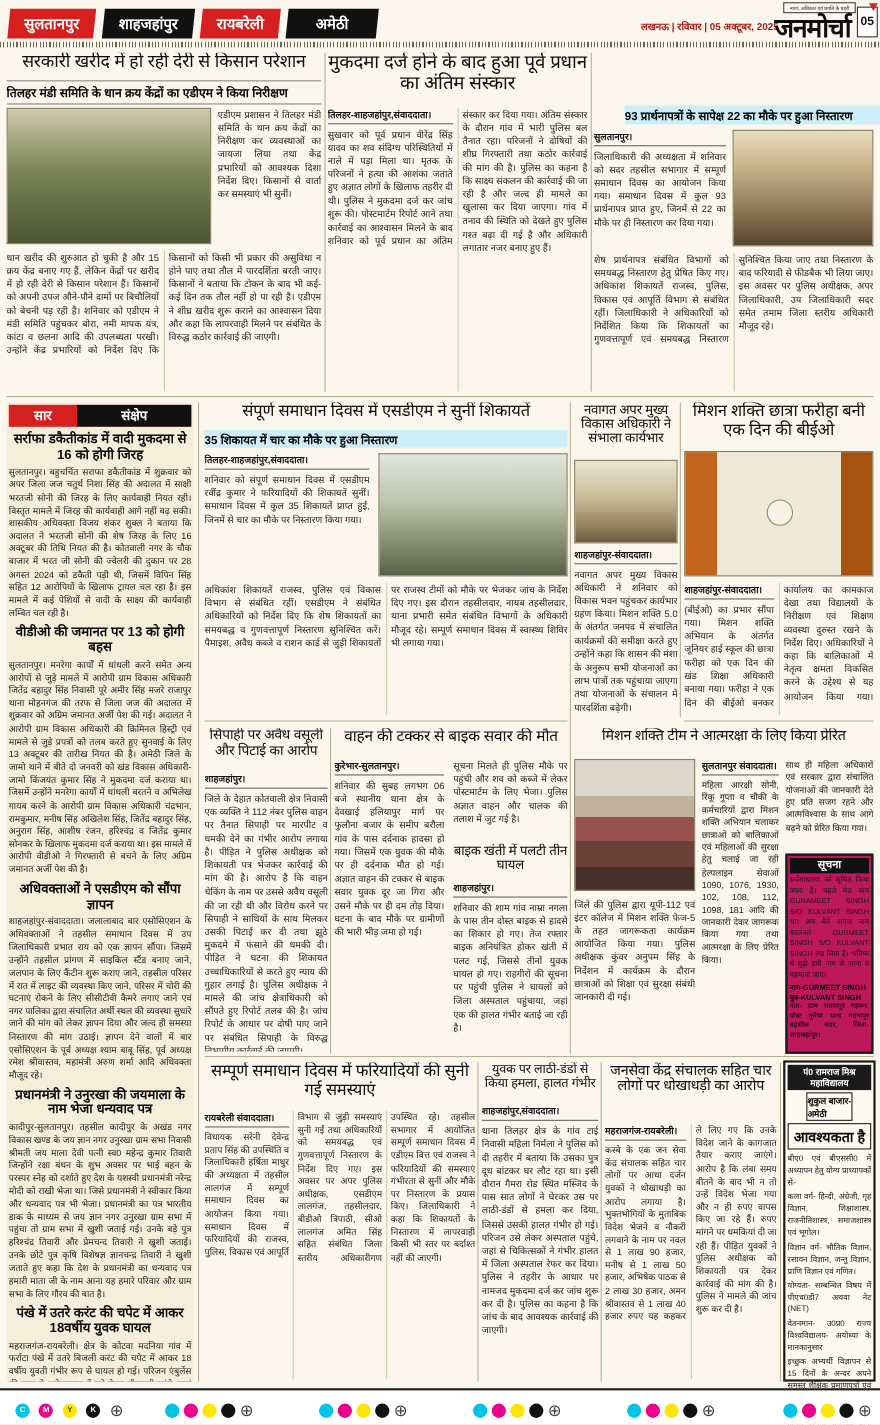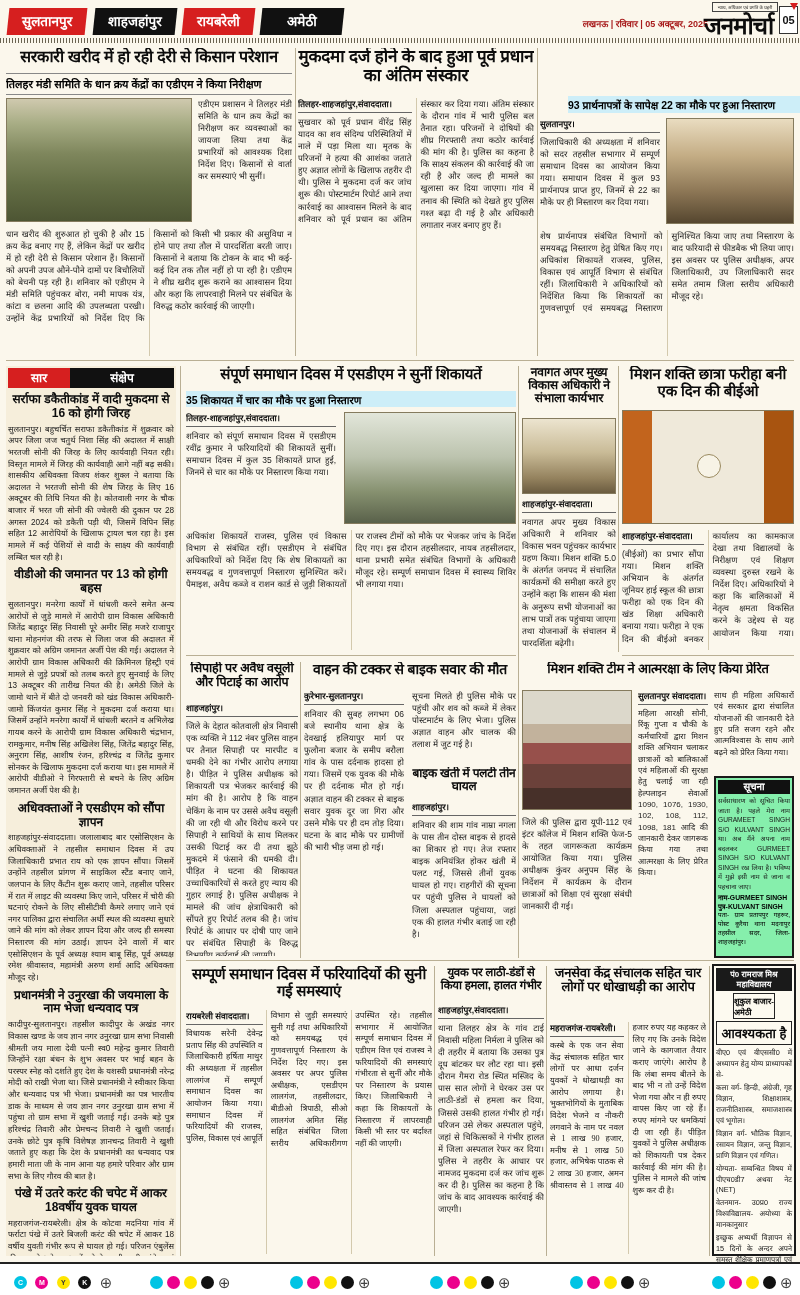--- a/index.html
+++ b/index.html
@@ -1,19 +1,19 @@
 <!DOCTYPE html>
 <html lang="hi"><head>
 <meta charset="utf-8">
 <style>
   html,body{margin:0;padding:0;background:#e8e4d8;}
   .page{position:relative;width:800px;height:1295px;margin:0 auto;background:#fbf7ec;
         font-family:"Liberation Sans","DejaVu Sans",sans-serif;overflow:hidden;}
   .abs{position:absolute;}
-  .hl{font-weight:bold;text-align:center;line-height:1.1;color:#0c0c0c;letter-spacing:-.2px;overflow:hidden;}
+  .hl{font-weight:normal;text-align:center;line-height:1.1;color:#0c0c0c;letter-spacing:-.2px;overflow:hidden;}
   .sh{font-weight:bold;overflow:hidden;}
   .cy{background:#cdeef8;}
   .bd{font-size:8.5px;line-height:1.42;text-align:justify;color:#1b1b1b;overflow:hidden;}
   .c2{column-count:2;column-gap:9px;column-rule:1px solid #d3c9ad;}
   .c3{column-count:3;column-gap:8px;column-rule:1px solid #d3c9ad;}
   .by{display:block;font-weight:bold;font-size:8.5px;color:#111;border-bottom:1px solid #666;
       padding-bottom:2px;margin-bottom:3px;}
   .vr{position:absolute;width:1px;background:#b9af94;}
   .hr2{position:absolute;height:1px;background:#b9af94;}
   .ph{position:absolute;border:1px solid #857b5e;box-sizing:border-box;}
@@ -178,21 +178,21 @@
   <div class="ph ph-class" style="left:522px;top:690px;width:110px;height:120px;"></div>
   <div class="abs bd" style="left:522px;top:816px;width:110px;height:142px;">जिले की पुलिस द्वारा यूपी-112 एवं इंटर कॉलेज में मिशन शक्ति फेज-5 के तहत जागरूकता कार्यक्रम आयोजित किया गया। पुलिस अधीक्षक कुंवर अनुपम सिंह के निर्देशन में कार्यक्रम के दौरान छात्राओं को शिक्षा एवं सुरक्षा संबंधी जानकारी दी गई।</div>
   <div class="abs" style="left:638px;top:690px;width:70px;height:268px;">
     <div class="bd" style="height:268px;font-size:8px;">
       <span class="by">सुलतानपुर संवाददाता।</span>
       <span>महिला आरक्षी सोनी, रिंकू गुप्ता व चौकी के कर्मचारियों द्वारा मिशन शक्ति अभियान चलाकर छात्राओं को बालिकाओं एवं महिलाओं की सुरक्षा हेतु चलाई जा रही हेल्पलाइन सेवाओं 1090, 1076, 1930, 102, 108, 112, 1098, 181 आदि की जानकारी देकर जागरूक किया गया तथा आत्मरक्षा के लिए प्रेरित किया।</span>
     </div>
   </div>
   <div class="abs bd" style="left:714px;top:690px;width:80px;height:80px;font-size:8px;">साथ ही महिला अधिकारों एवं सरकार द्वारा संचालित योजनाओं की जानकारी देते हुए प्रति सजग रहने और आत्मविश्वास के साथ आगे बढ़ने को प्रेरित किया गया।</div>
 
-  <div class="abs" style="left:714px;top:776px;width:80px;height:182px;border:2px solid #1a1a1a;background:#86efac;box-sizing:border-box;padding:2px;">
+  <div class="abs" style="left:714px;top:776px;width:80px;height:182px;border:2px solid #1a1a1a;background:#be185d;box-sizing:border-box;padding:2px;">
     <div class="boxbar" style="font-size:10px;height:14px;line-height:14px;margin-bottom:2px;">सूचना</div>
     <div style="font-size:6.6px;line-height:1.45;text-align:justify;color:#151515;">सर्वसाधारण को सूचित किया जाता है। पहले मेरा नाम GURAMEET SINGH S/O KULVANT SINGH था। अब मैंने अपना नाम बदलकर GURMEET SINGH S/O KULVANT SINGH रख लिया है। भविष्य में मुझे इसी नाम से जाना व पहचाना जाए।</div>
     <div style="font-size:6.8px;font-weight:bold;margin-top:2px;">नाम-GURMEET SINGH</div>
     <div style="font-size:6.8px;font-weight:bold;">पुत्र-KULVANT SINGH</div>
     <div style="font-size:6.4px;line-height:1.4;text-align:justify;">पता- ग्राम प्रतापपुर गहरूर, पोस्ट कुरैया थाना मदनापुर तहसील सदर, जिला-शाहजहांपुर।</div>
   </div>
 
   <div class="hr2" style="left:186px;top:960px;width:608px;"></div>
 
   <div class="abs hl" style="left:186px;top:966px;width:246px;height:40px;font-size:15px;">सम्पूर्ण समाधान दिवस में फरियादियों की सुनी गई समस्याएं</div>
@@ -207,21 +207,21 @@
   <div class="abs hl" style="left:438px;top:966px;width:106px;height:34px;font-size:11.5px;">युवक पर लाठी-डंडों से किया हमला, हालत गंभीर</div>
   <div class="abs" style="left:438px;top:1004px;width:106px;height:250px;">
     <div class="bd" style="height:250px;">
       <span class="by">शाहजहांपुर,संवाददाता।</span>
       <span>थाना तिलहर क्षेत्र के गांव टाई निवासी महिला निर्मला ने पुलिस को दी तहरीर में बताया कि उसका पुत्र दूध बांटकर घर लौट रहा था। इसी दौरान गैमरा रोड स्थित मस्जिद के पास सात लोगों ने घेरकर उस पर लाठी-डंडों से हमला कर दिया, जिससे उसकी हालत गंभीर हो गई। परिजन उसे लेकर अस्पताल पहुंचे, जहां से चिकित्सकों ने गंभीर हालत में जिला अस्पताल रेफर कर दिया। पुलिस ने तहरीर के आधार पर नामजद मुकदमा दर्ज कर जांच शुरू कर दी है। पुलिस का कहना है कि जांच के बाद आवश्यक कार्रवाई की जाएगी।</span>
     </div>
   </div>
   <div class="vr" style="left:546px;top:966px;height:290px;"></div>
 
   <div class="abs hl" style="left:550px;top:966px;width:156px;height:52px;font-size:13px;">जनसेवा केंद्र संचालक सहित चार लोगों पर धोखाधड़ी का आरोप</div>
-  <div class="abs" style="left:550px;top:1022px;width:156px;height:232px;font-family:Liberation Serif, serif;">
+  <div class="abs" style="left:550px;top:1022px;width:156px;height:232px;">
     <div class="bd c2" style="height:232px;font-size:8.2px;">
       <span class="by">महराजगंज-रायबरेली।</span>
       <span>कस्बे के एक जन सेवा केंद्र संचालक सहित चार लोगों पर आधा दर्जन युवकों ने धोखाधड़ी का आरोप लगाया है। भुक्तभोगियों के मुताबिक विदेश भेजने व नौकरी लगवाने के नाम पर नवल से 1 लाख 90 हजार, मनीष से 1 लाख 50 हजार, अभिषेक पाठक से 2 लाख 30 हजार, अमन श्रीवास्तव से 1 लाख 40 हजार रुपए यह कहकर ले लिए गए कि उनके विदेश जाने के कागजात तैयार कराए जाएंगे। आरोप है कि लंबा समय बीतने के बाद भी न तो उन्हें विदेश भेजा गया और न ही रुपए वापस किए जा रहे हैं। रुपए मांगने पर धमकियां दी जा रही हैं। पीड़ित युवकों ने पुलिस अधीक्षक को शिकायती पत्र देकर कार्रवाई की मांग की है। पुलिस ने मामले की जांच शुरू कर दी है।</span>
     </div>
   </div>
   <div class="vr" style="left:709px;top:966px;height:290px;"></div>
 
   <div class="abs" style="left:712px;top:964px;width:84px;height:292px;border:2.5px solid #1a1a1a;background:#fdfaf0;box-sizing:border-box;padding:2px;">
     <div class="boxbar" style="font-size:8px;line-height:1.2;padding:2px 0;background:#1a1a1a;">पं0 रामराज मिश्र महाविद्यालय</div>
     <div style="font-size:8px;font-weight:bold;text-align:left;border:1px solid #222;margin:2px 17px;padding:1px 0;">शुकुल बाजार-अमेठी</div>

